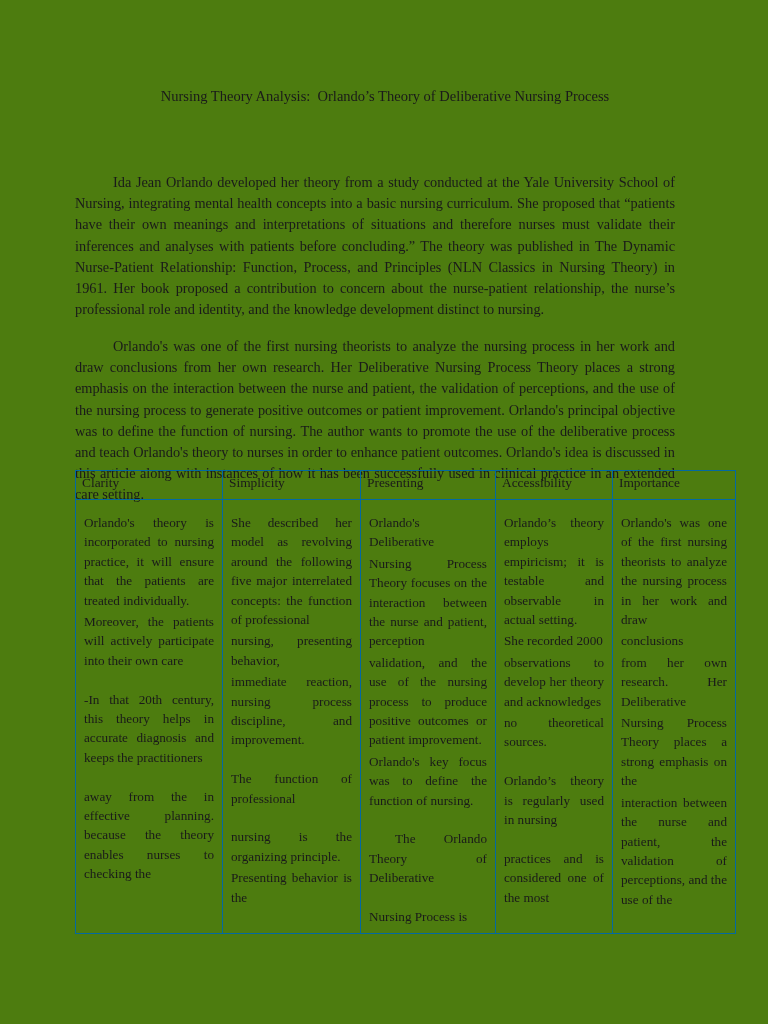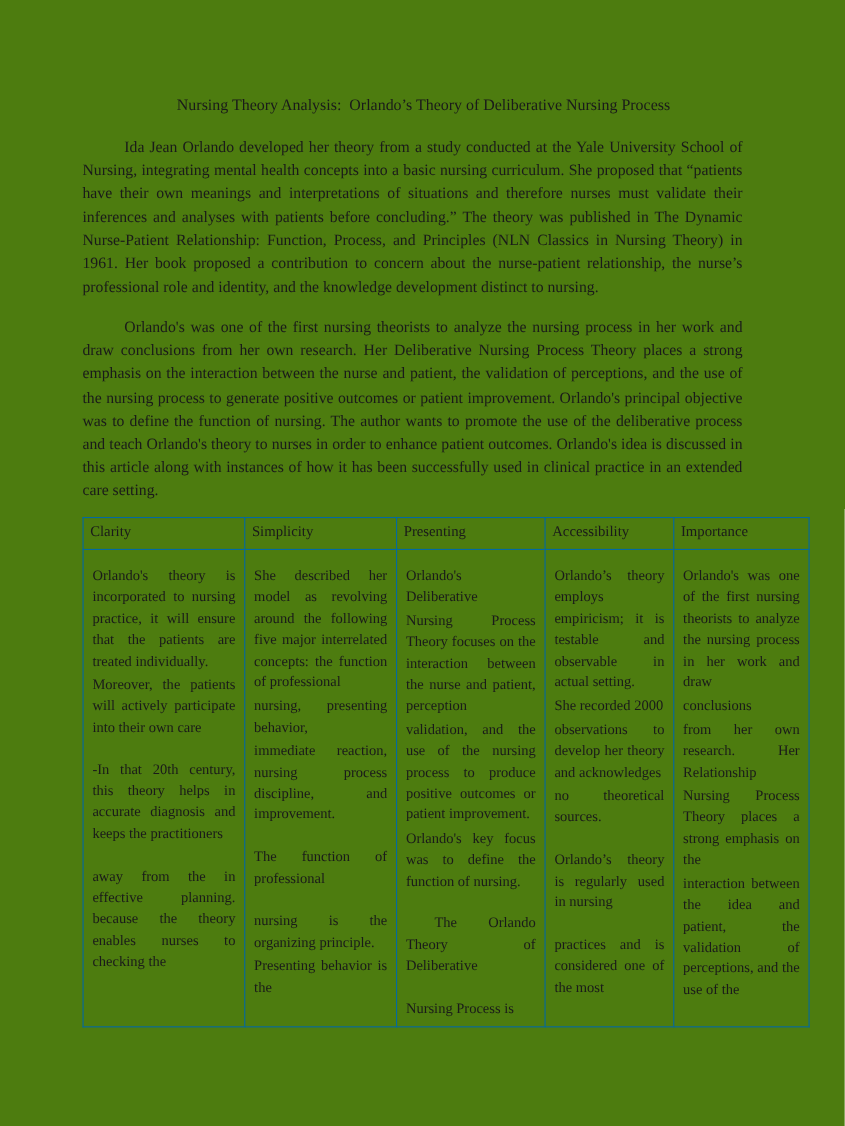--- a/index.html
+++ b/index.html
@@ -39,20 +39,21 @@
   .body-block {
     position: absolute;
     left: 75px;
     width: 600px;
     font-size: 14.3px;
     line-height: 21.2px;
     text-align: justify;
     text-justify: inter-word;
     text-indent: 38px;
     hyphens: none;
+    margin-top: 48px;
   }
   #para-1 { top: 124px; }
   #para-2 { top: 288px; }
 
   
   .compare-table {
     position: absolute;
     left: 75px;
     top: 470px;
     width: 660px;
@@ -173,23 +174,23 @@
             <p class="cell-para tight">She recorded 2000</p>
             <p class="cell-para tight">observations to develop her theory and acknowledges</p>
             <p class="cell-para tight">no theoretical sources.</p>
             <p class="cell-para">Orlando’s theory is regularly used in nursing</p>
             <p class="cell-para tight">practices and is considered one of the most</p>
           </td>
 
           <td>
             <p class="cell-para tight">Orlando's was one of the first nursing theorists to analyze the nursing process in her work and draw</p>
             <p class="cell-para tight">conclusions</p>
-            <p class="cell-para tight">from her own research. Her Relationship</p>
+            <p class="cell-para tight">from her own research. Her Deliberative</p>
             <p class="cell-para tight">Nursing Process Theory places a strong emphasis on the</p>
-            <p class="cell-para tight">interaction between the idea and patient, the validation of perceptions, and the use of the</p>
+            <p class="cell-para tight">interaction between the nurse and patient, the validation of perceptions, and the use of the</p>
           </td>
 
         </tr>
       </tbody>
     </table>
   </div>
 
 </div>
 
 </body></html>

